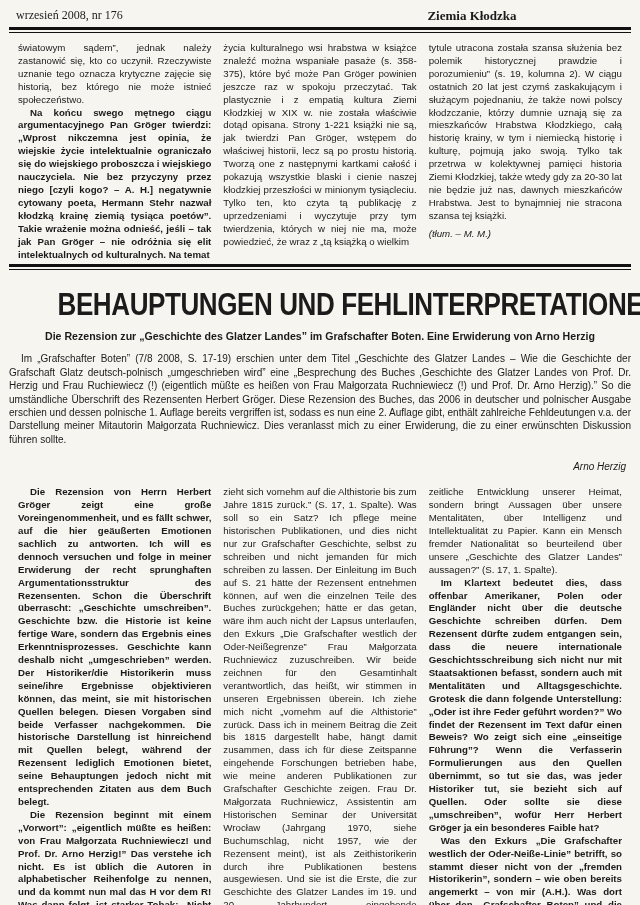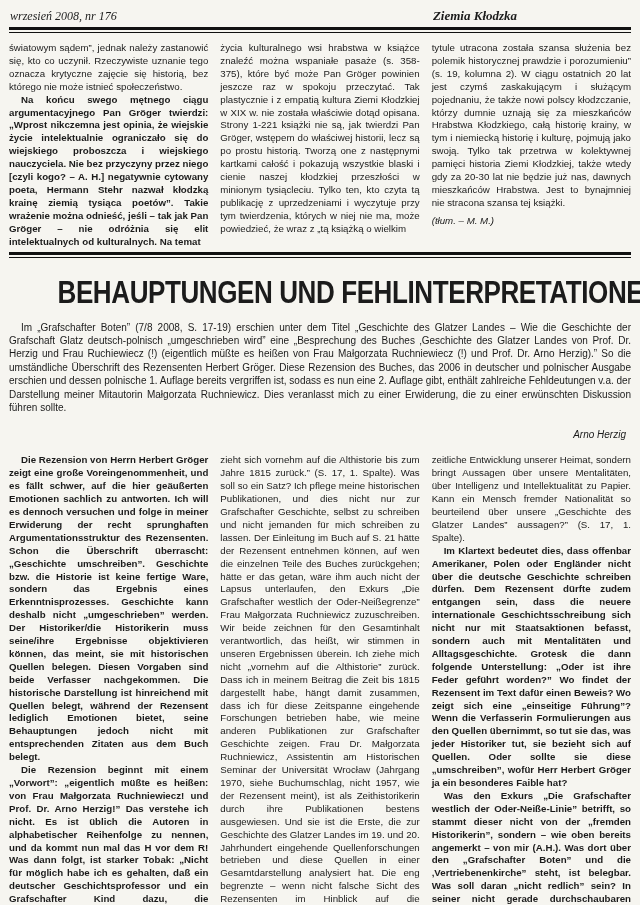--- a/index.html
+++ b/index.html
@@ -10,39 +10,39 @@
   }
   .page {
     width: 640px; height: 905px;
     box-sizing: border-box;
     padding: 8px 0 0 0;
     font-family: "Liberation Sans", sans-serif;
     color: #1b1b1b;
   }
   
   .running-head {
-    display: flex; align-items: center;
-    padding: 0 10px;
+    display: flex; align-items: flex-start;
+    padding: 0 16px;
     font-family: "Liberation Serif", serif;
-    font-style: italic; font-size: 12px;
+    font-size: 12px;
   }
   .running-head .issue { flex: 1; text-align: left; }
   .running-head .journal { flex: 1; text-align: center; font-weight: bold; font-size: 13px; }
   .running-head .pageno { flex: 1; text-align: right; }
   
   .double-rule {
     margin: 3px 9px 0 9px;
     border-top: 3px solid #111;
     border-bottom: 1px solid #111;
     height: 2px;
   }
   
   .columns {
     display: flex; gap: 12px;
-    padding: 0 9px;
+    padding: 0 18px;
   }
   .col { flex: 1; min-width: 0; }
   .col p {
     margin: 0;
     font-size: 9.7px; line-height: 12.9px;
     text-align: justify;
   }
   .col p.indent { text-indent: 12px; font-weight: bold; }
   .top-section { margin-top: 9px; }
   .translator-note {
@@ -105,20 +105,21 @@
     <div class="col">
       <p>tytule utracona została szansa służenia bez polemik historycznej prawdzie i porozumieniu” (s. 19, kolumna 2). W ciągu ostatnich 20 lat jest czymś zaskakującym i służącym pojednaniu, że także nowi polscy kłodzczanie, którzy dumnie uznają się za mieszkańców Hrabstwa Kłodzkiego, całą historię krainy, w tym i niemiecką historię i kulturę, pojmują jako swoją. Tylko tak przetrwa w kolektywnej pamięci historia Ziemi Kłodzkiej, także wtedy gdy za 20-30 lat nie będzie już nas, dawnych mieszkańców Hrabstwa. Jest to bynajmniej nie stracona szansa tej książki.</p>
       <p class="translator-note">(tłum. – M. M.)</p>
     </div>
   </section>
 
   <div class="double-rule"></div>
 
   <h1 class="headline"><span class="inner">BEHAUPTUNGEN UND FEHLINTERPRETATIONEN</span></h1>
 
+  <div class="subtitle">Die Rezension zur „Geschichte des Glatzer Landes” im Grafschafter Boten. Eine Erwiderung von Arno Herzig</div>
 
   <p class="lead">Im „Grafschafter Boten” (7/8 2008, S. 17-19) erschien unter dem Titel „Geschichte des Glatzer Landes – Wie die Geschichte der Grafschaft Glatz deutsch-polnisch „umgeschrieben wird” eine „Besprechung des Buches ‚Geschichte des Glatzer Landes von Prof. Dr. Herzig und Frau Ruchiewiecz (!) (eigentlich müßte es heißen von Frau Małgorzata Ruchniewiecz (!) und Prof. Dr. Arno Herzig).” So die umständliche Überschrift des Rezensenten Herbert Gröger. Diese Rezension des Buches, das 2006 in deutscher und polnischer Ausgabe erschien und dessen polnische 1. Auflage bereits vergriffen ist, sodass es nun eine 2. Auflage gibt, enthält zahlreiche Fehldeutungen v.a. der Darstellung meiner Mitautorin Małgorzata Ruchniewicz. Dies veranlasst mich zu einer Erwiderung, die zu einer erwünschten Diskussion führen sollte.</p>
 
   <div class="author-sig">Arno Herzig</div>
 
   <section class="columns body-section">
     <div class="col">
       <p class="indent">Die Rezension von Herrn Herbert Gröger zeigt eine große Voreingenommenheit, und es fällt schwer, auf die hier geäußerten Emotionen sachlich zu antworten. Ich will es dennoch versuchen und folge in meiner Erwiderung der recht sprunghaften Argumentationsstruktur des Rezensenten. Schon die Überschrift überrascht: „Geschichte umschreiben”. Geschichte bzw. die Historie ist keine fertige Ware, sondern das Ergebnis eines Erkenntnisprozesses. Geschichte kann deshalb nicht „umgeschrieben” werden. Der Historiker/die Historikerin muss seine/ihre Ergebnisse objektivieren können, das meint, sie mit historischen Quellen belegen. Diesen Vorgaben sind beide Verfasser nachgekommen. Die historische Darstellung ist hinreichend mit Quellen belegt, während der Rezensent lediglich Emotionen bietet, seine Behauptungen jedoch nicht mit entsprechenden Zitaten aus dem Buch belegt.</p>
       <p class="indent">Die Rezension beginnt mit einem „Vorwort”: „eigentlich müßte es heißen: von Frau Małgorzata Ruchniewiecz! und Prof. Dr. Arno Herzig!” Das verstehe ich nicht. Es ist üblich die Autoren in alphabetischer Reihenfolge zu nennen, und da kommt nun mal das H vor dem R! Was dann folgt, ist starker Tobak: „Nicht für möglich habe ich es gehalten, daß ein deutscher Geschichtsprofessor und ein Grafschafter Kind dazu, die Neuzeitgeschichte unserer Heimat von einer polnischen Historikerin, geboren im Jahr 1957 in Habelschwerdt, schreiben läßt. Es ist aber so, der deutsche pensionierte Professor läßt von einer jungen Polin die schlimmste Zeit unserer Grafschafter Geschichte beschreiben. Er</p>
     </div>

